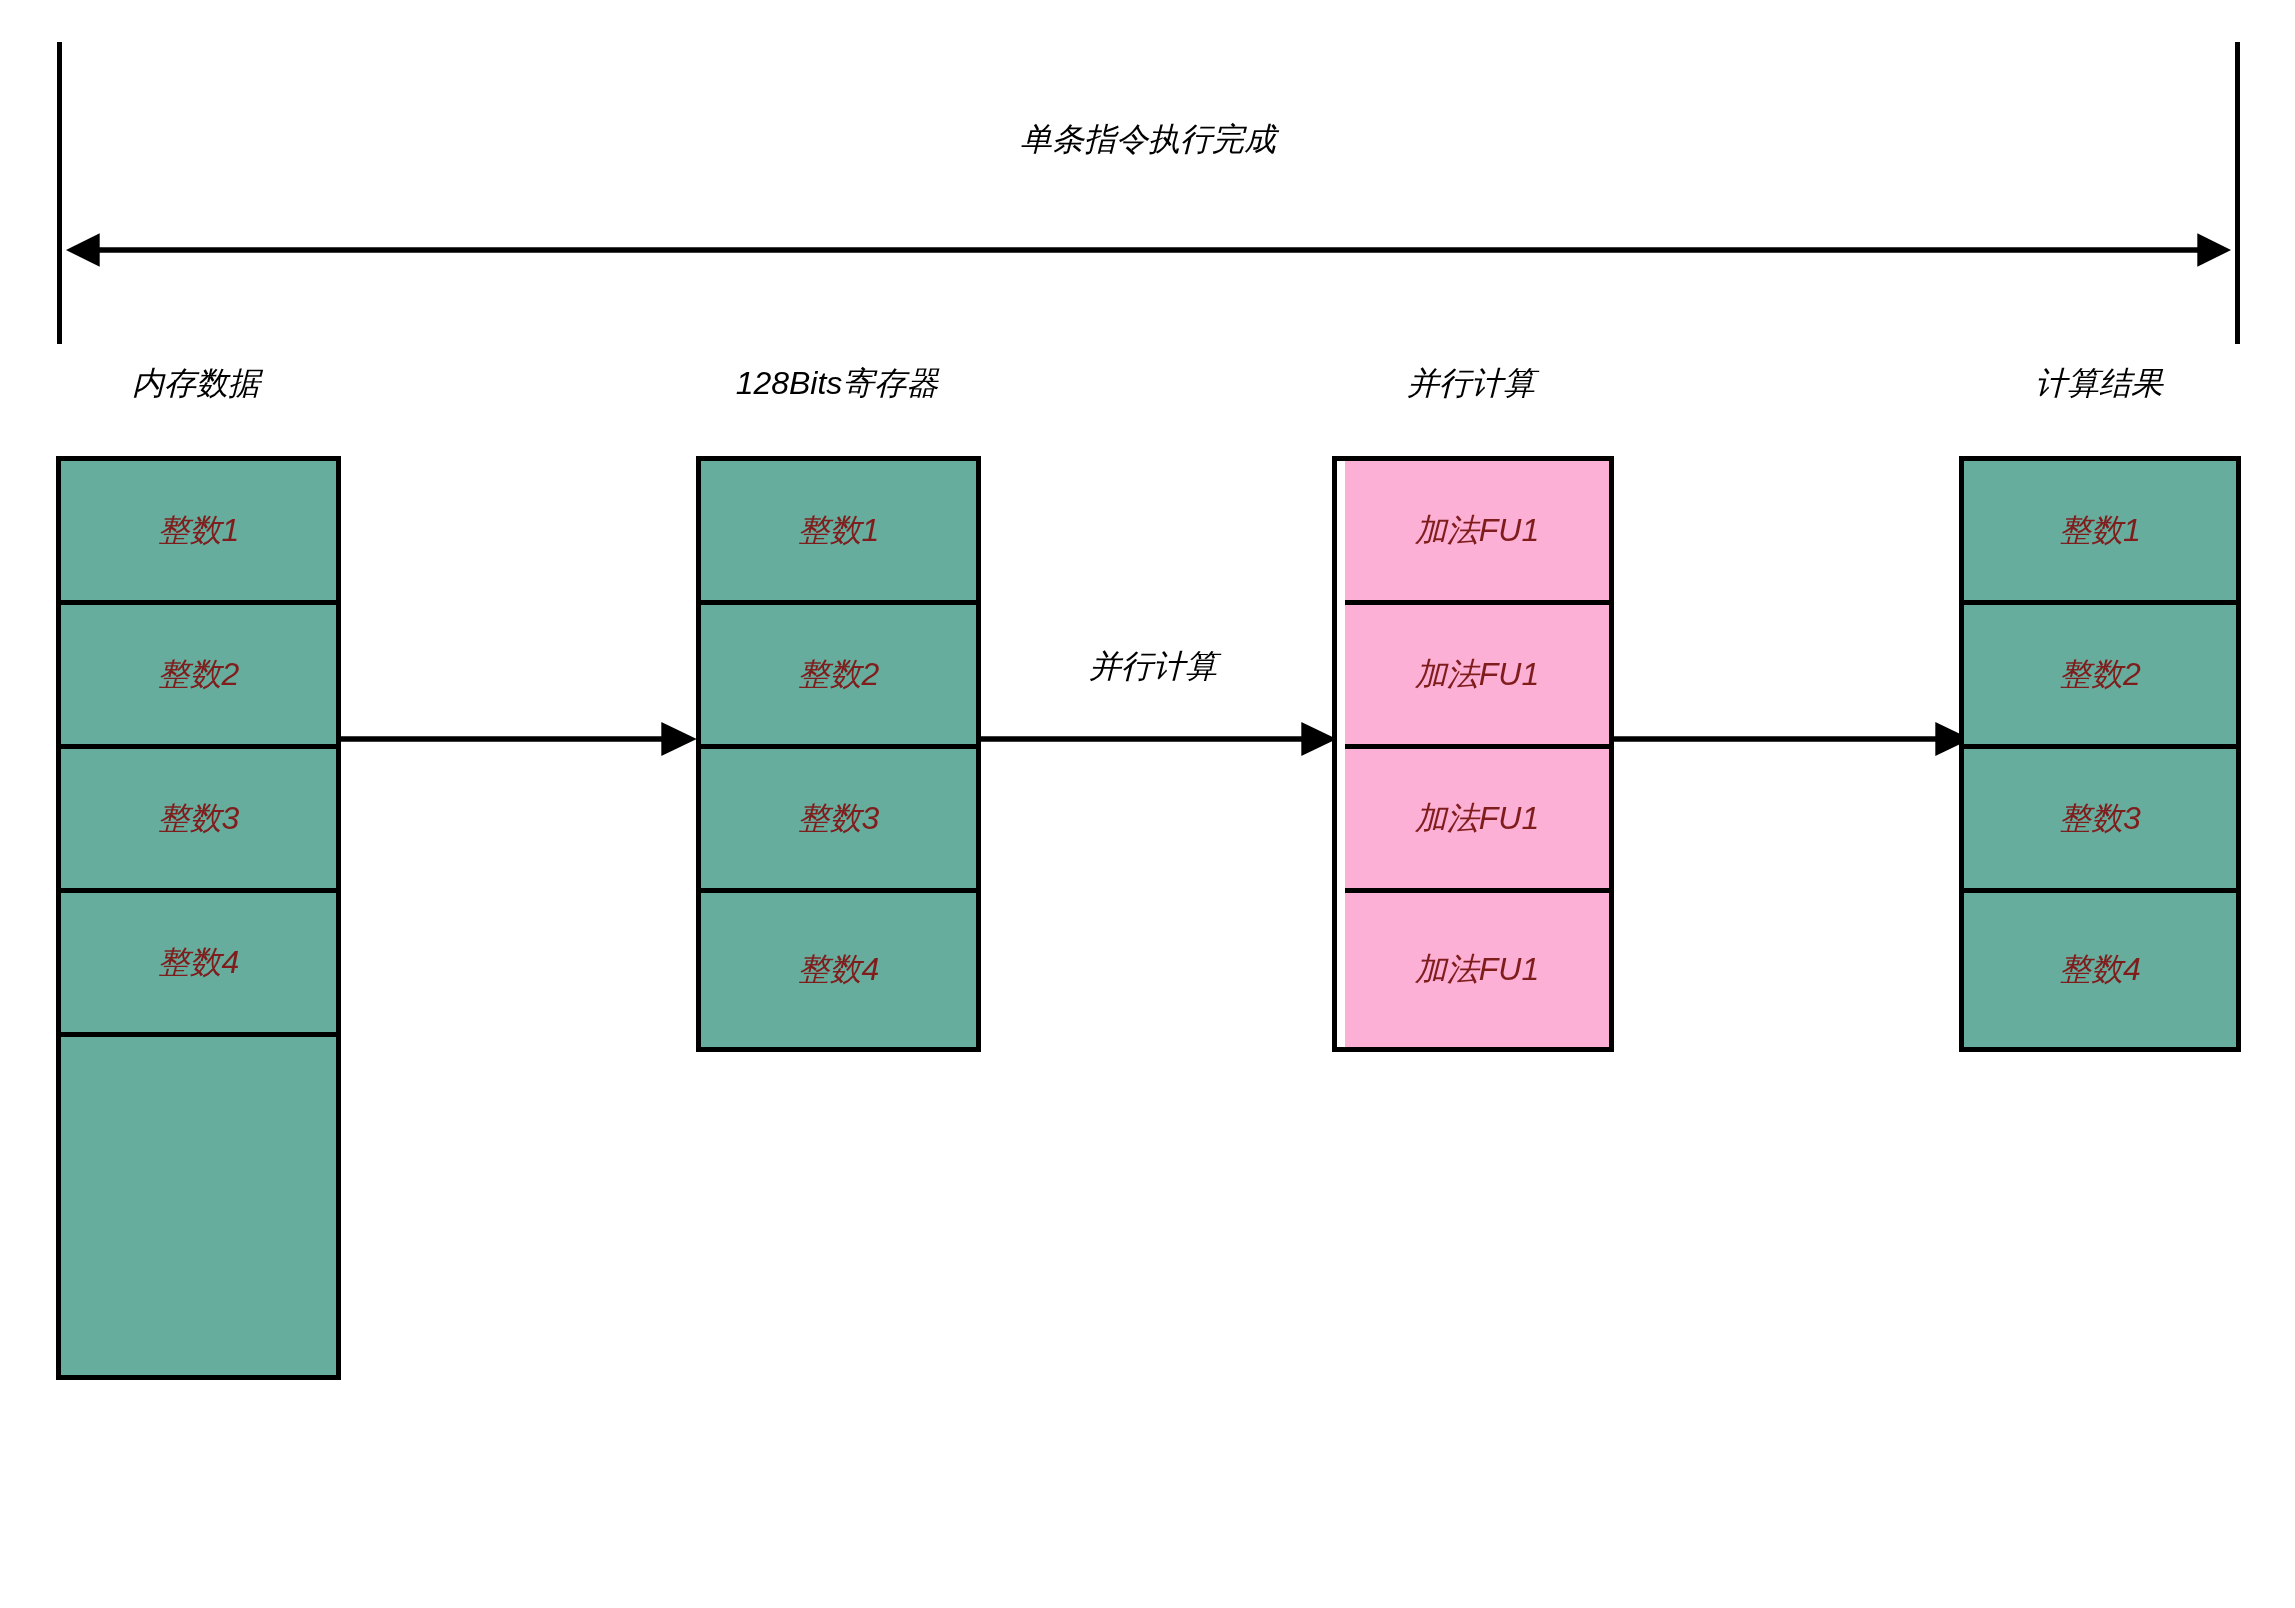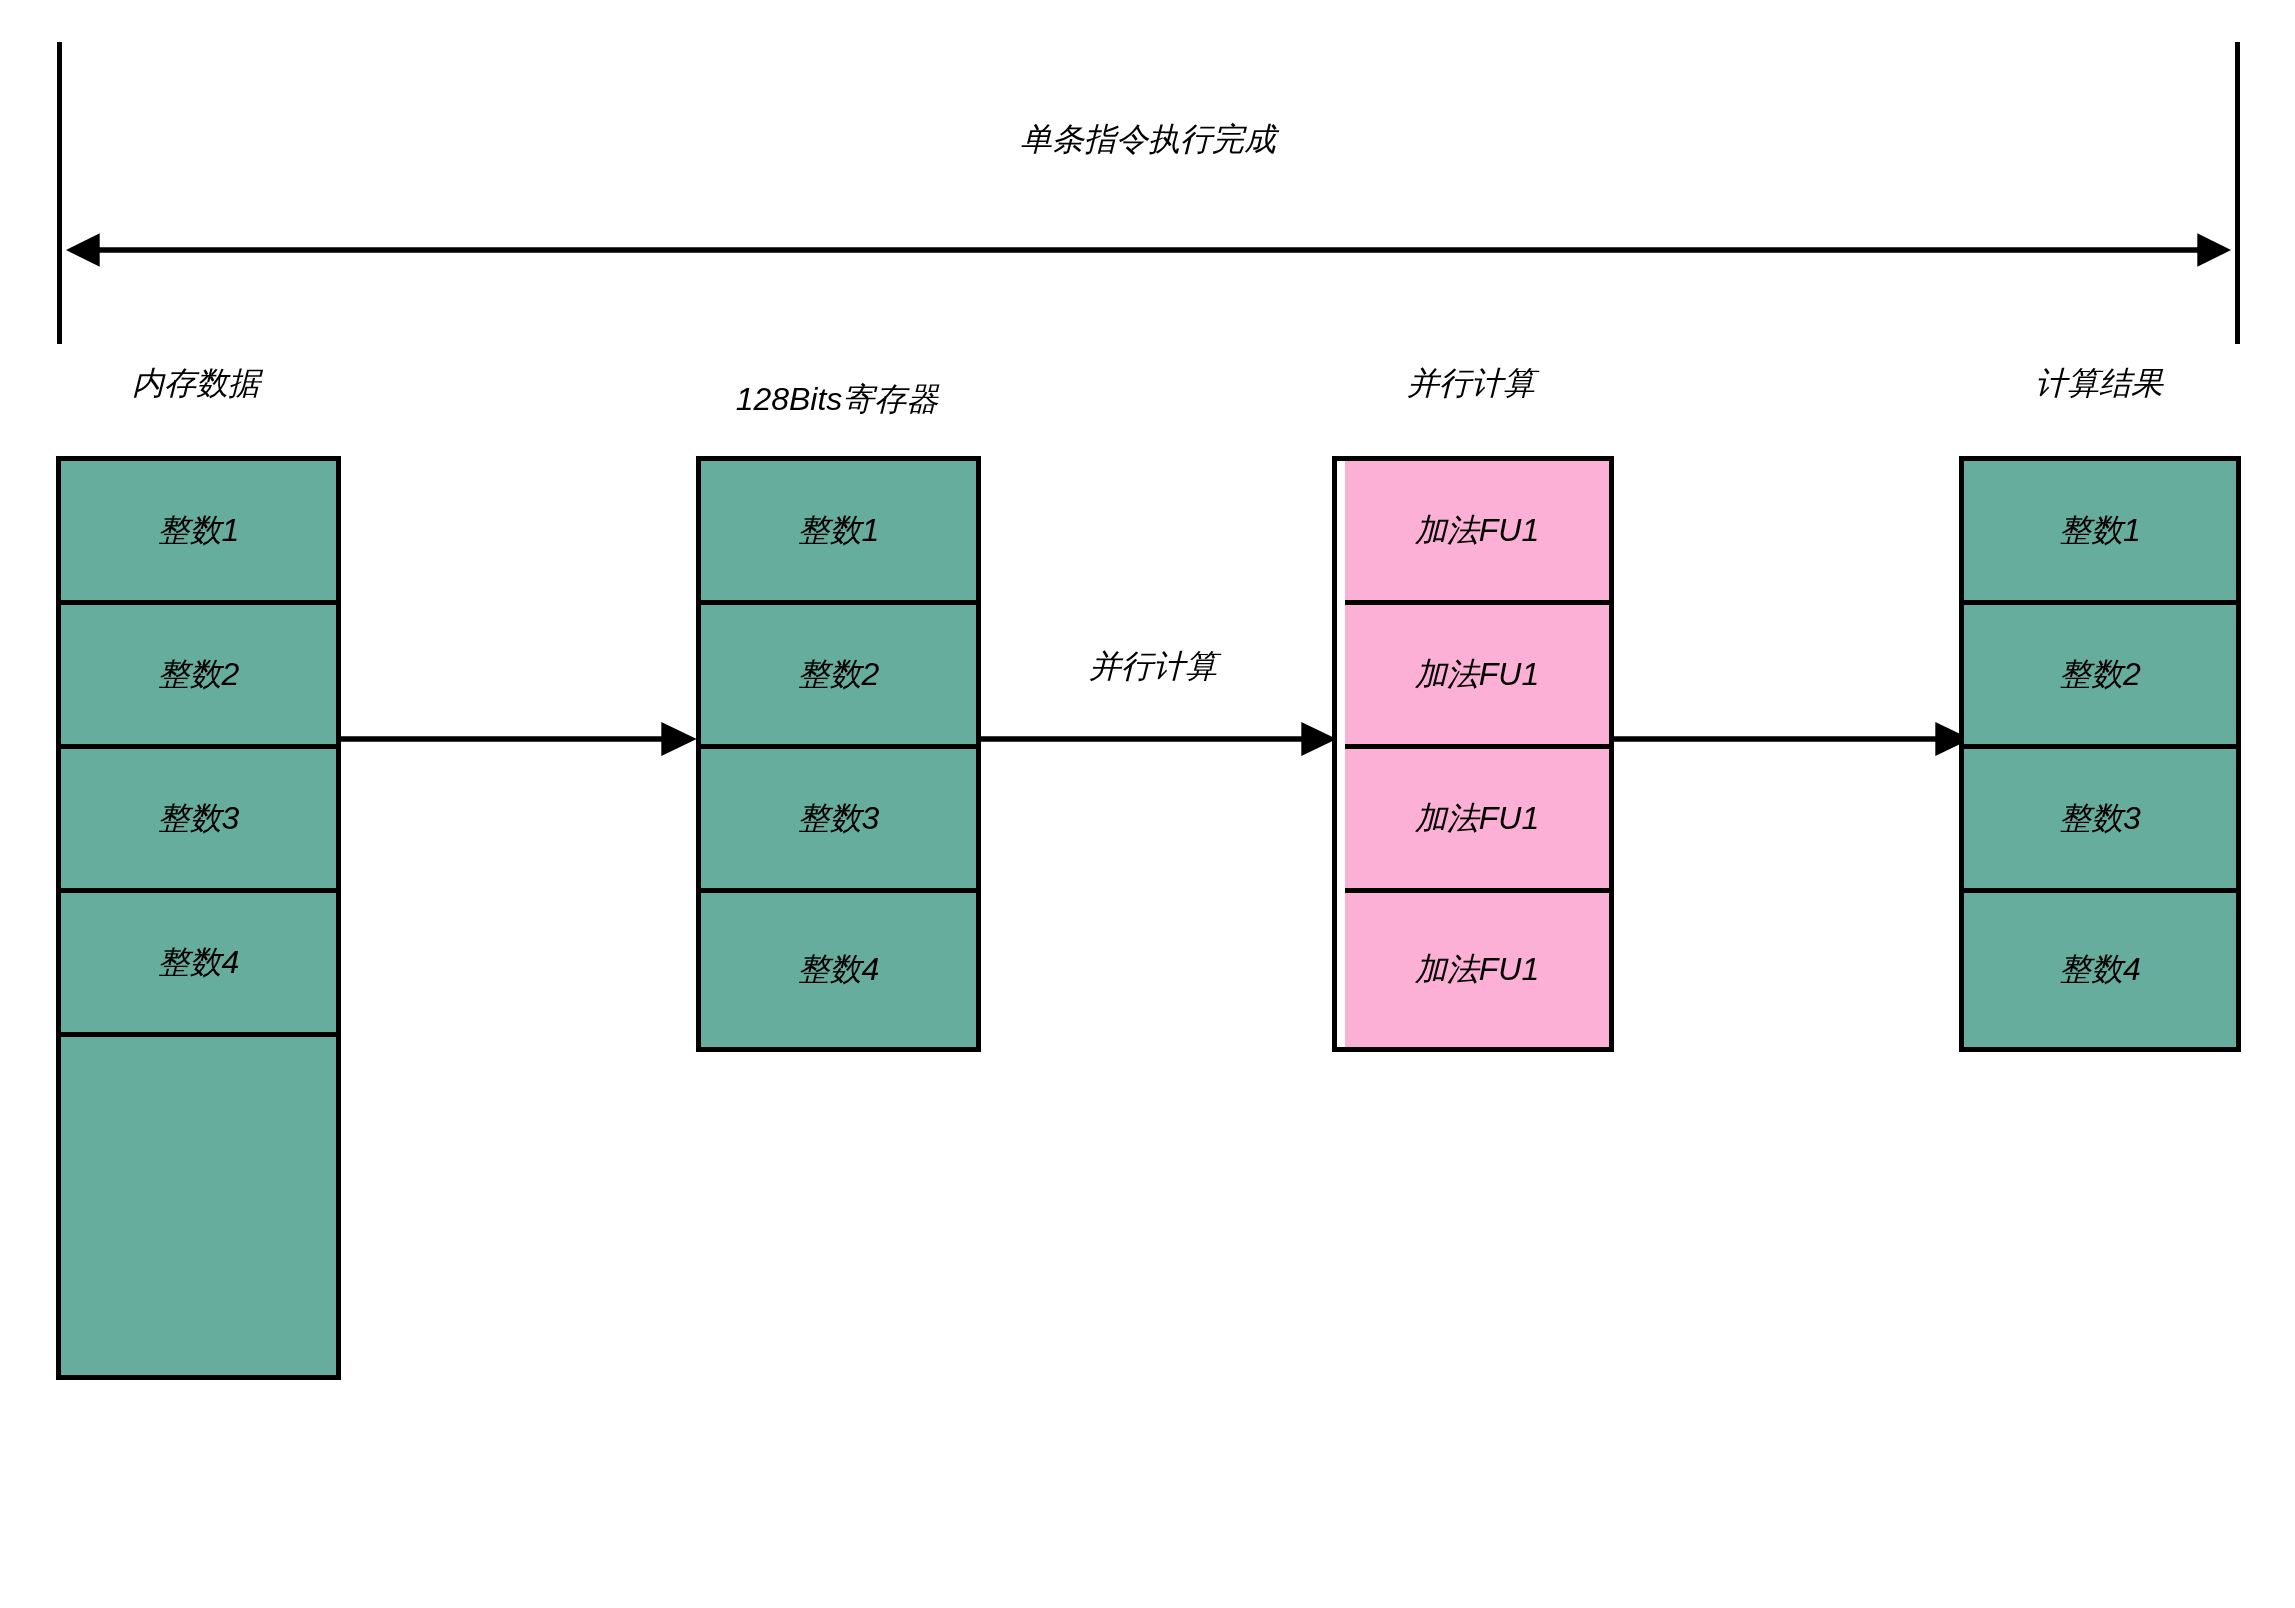--- a/index.html
+++ b/index.html
@@ -55,21 +55,21 @@
     display: flex;
     flex-direction: column;
   }
   .cell {
     box-sizing: border-box;
     border-bottom: 5.4px solid #000000;
     display: flex;
     align-items: center;
     justify-content: center;
     font-size: 32px;
-    color: #000000;
+    color: #7f1d1d;
     white-space: nowrap;
   }
   .cell:last-child {
     border-bottom: none;
   }
   .cell.green { background: #67ad9d; }
   .cell.pink  { background: #fdb0d5; }
 
   
   .flow-arrow-svg {
@@ -93,21 +93,21 @@
 
   <div class="bracket-title" style="left:531px; top:118px; width:1234px;">单条指令执行完成</div>
 
   <svg class="bracket-arrow-svg" width="2205" height="46" viewBox="0 0 2860 60">
     <line x1="44" y1="30" x2="2816" y2="30" stroke="#000000" stroke-width="7"></line>
     <polygon points="18,30 62,8 62,52" fill="#000000"></polygon>
     <polygon points="2842,30 2798,8 2798,52" fill="#000000"></polygon>
   </svg>
 
   <div class="col-header" style="left:-20px; top:362px; width:432px;">内存数据</div>
-  <div class="col-header" style="left:621px; top:378px; width:432px;">128Bits寄存器</div>
+  <div class="col-header" style="left:621px; top:362px; width:432px;">128Bits寄存器</div>
   <div class="col-header" style="left:1255px; top:362px; width:432px;">并行计算</div>
   <div class="col-header" style="left:1883px; top:362px; width:432px;">计算结果</div>
 
   <div class="stack" style="left:56px; top:456px; width:285px; height:924px;">
     <div class="cell green" style="height:144px;">整数1</div>
     <div class="cell green" style="height:144px;">整数2</div>
     <div class="cell green" style="height:144px;">整数3</div>
     <div class="cell green" style="height:144px;">整数4</div>
     <div class="cell green" style="flex:1 1 auto;"></div>
   </div>

